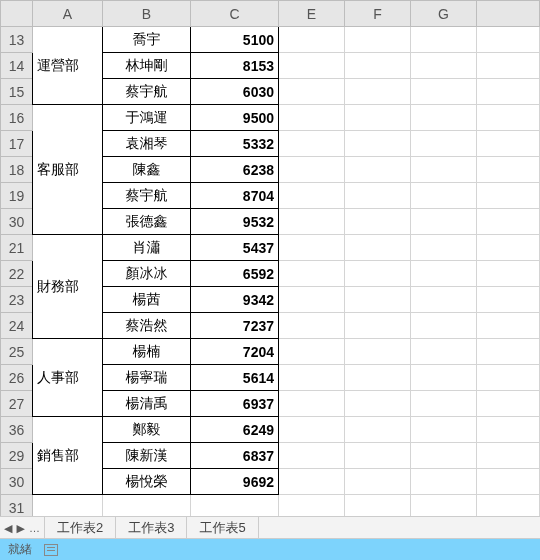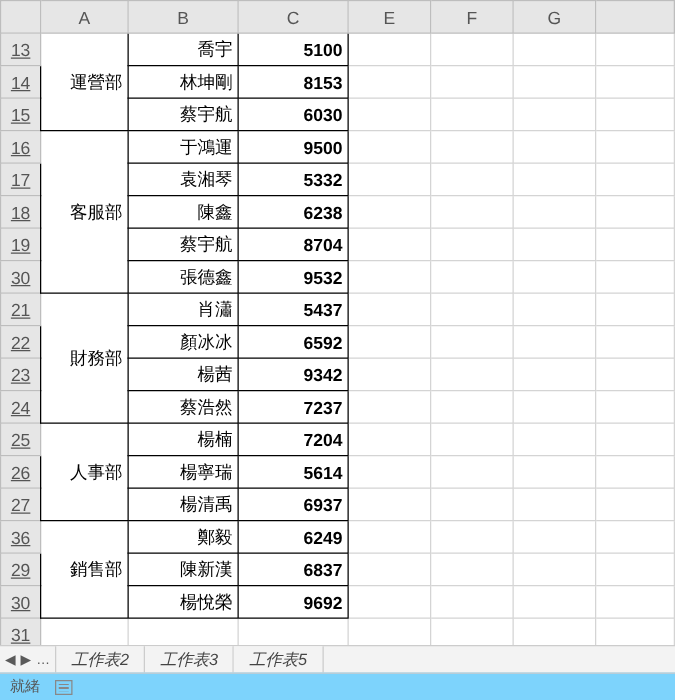--- a/index.html
+++ b/index.html
@@ -33,28 +33,27 @@
     font-size: 14px;
   }
   
   td.rowhdr {
     background: #e6e6e6;
     text-align: center;
     color: #555;
     border-color: #bdbdbd;
     font-size: 14px;
     width: 32px;
-    text-decoration: underline;
   }
   
   td.db { border: 1px solid #000; }
   
   td.num { text-align: right; font-weight: bold; }
-  td.txt { text-align: right; }
-  td.cat { text-align: right; vertical-align: middle; }
+  td.txt { text-align: center; }
+  td.cat { text-align: left; vertical-align: middle; }
   
   
   .tabs-bar {
     position: absolute; left: 0; right: 0; bottom: 22px; height: 22px;
     background: #f3f3f3; border-top: 1px solid #ccc;
     display: flex; align-items: stretch;
     font-size: 13px;
   }
   .tab-nav { display: flex; align-items: center; padding: 0 4px; gap: 4px; }
   .tab-nav span { color: #5a5a5a; cursor: pointer; font-size: 11px; line-height: 22px; }
@@ -286,21 +285,21 @@
         </tbody>
     </table>
   </div>
 
   <div class="tabs-bar">
     <div class="tab-nav">
       <span>◀</span>
       <span>▶</span>
       <span>…</span>
     </div>
-    <div id="tabs-host" style="display:flex;font-style:italic;">
+    <div id="tabs-host" style="display:flex;">
         <div class="tab first">工作表2</div>
         <div class="tab">工作表3</div>
         <div class="tab">工作表5</div>
       </div>
   </div>
 
   <div class="status-bar">
     <span>就緒</span>
     <span class="status-icon"></span>
   </div>

